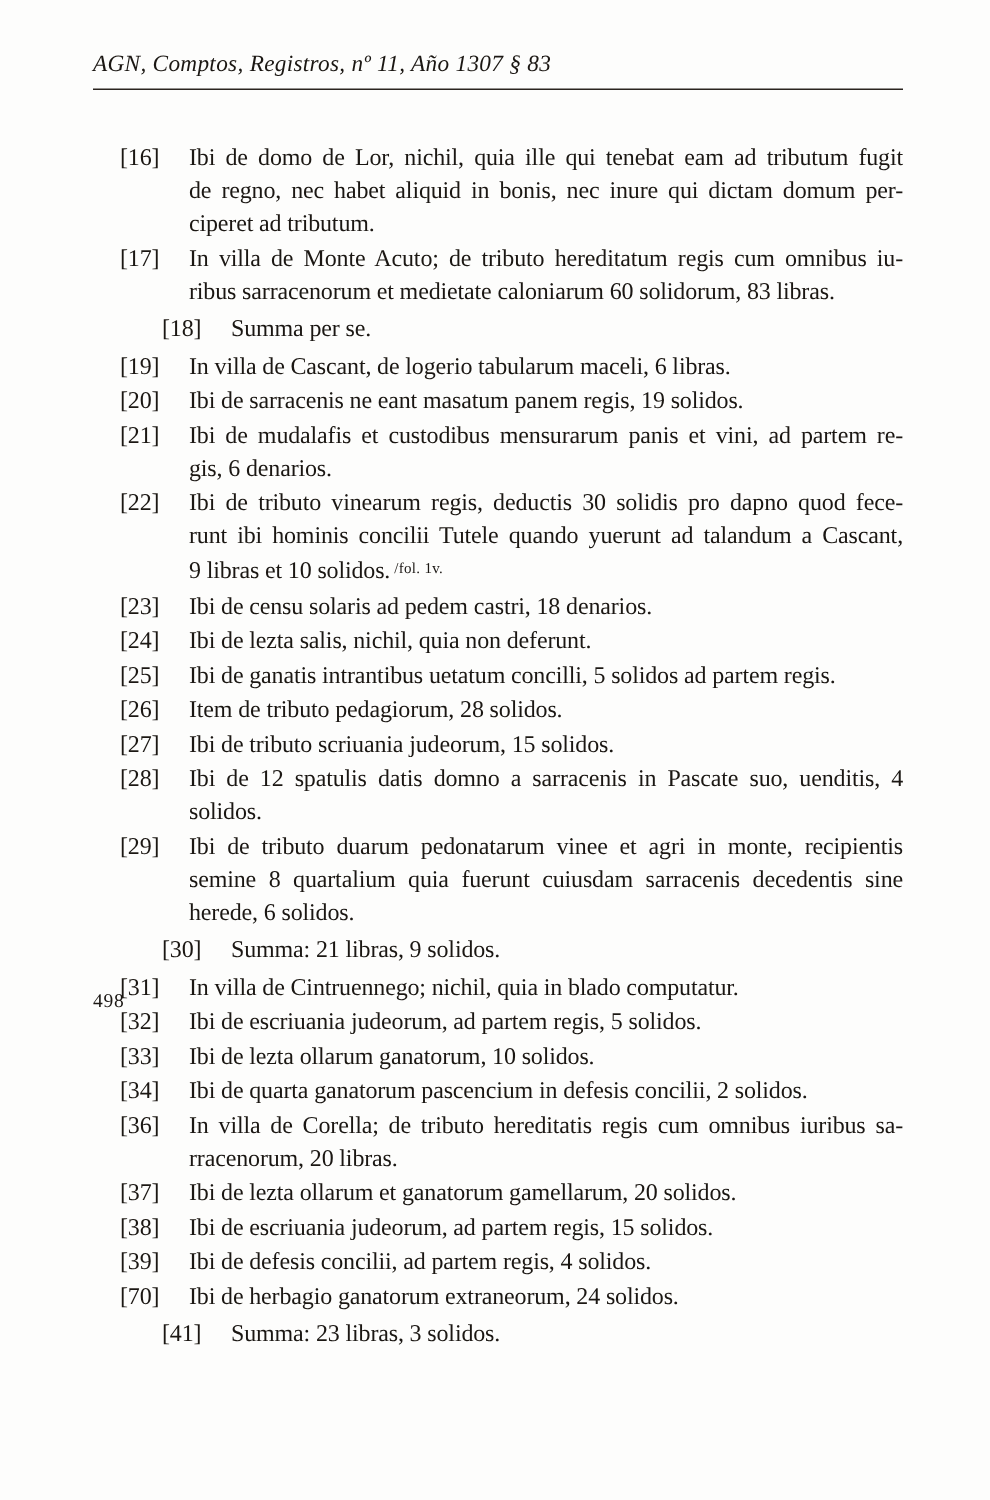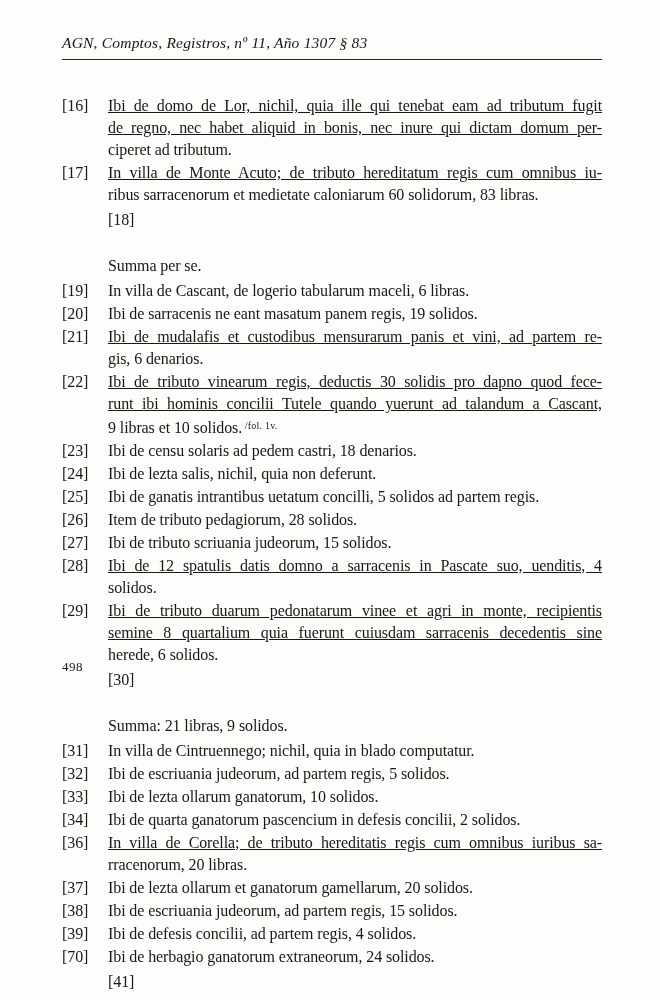--- a/index.html
+++ b/index.html
@@ -34,39 +34,38 @@
     border:0;
     border-top:1.6px solid #2a241f;
     margin:7px 0 0 0;
   }
   .entries{
     margin-top:35px;
   }
   .entry{
     display:flex;
     margin-bottom:1px;
+    margin-left:18px;
   }
   .entry-num{
     flex:0 0 46px;
   }
   .entry-text{
     flex:1 1 auto;
     min-width:0;
   }
   .entry.summa{
     margin:3px 0 3px 46px;
-    flex-direction:column;
   }
   .line{
     text-align:left;
   }
   .line.just{
     text-align:justify;
     text-align-last:justify;
-    text-decoration:underline;
   }
   .fol-note{
     font-size:10px;
     letter-spacing:0.2px;
     vertical-align:3.5px;
     white-space:nowrap;
   }
   .page-number{
     position:absolute;
     left:62px;

